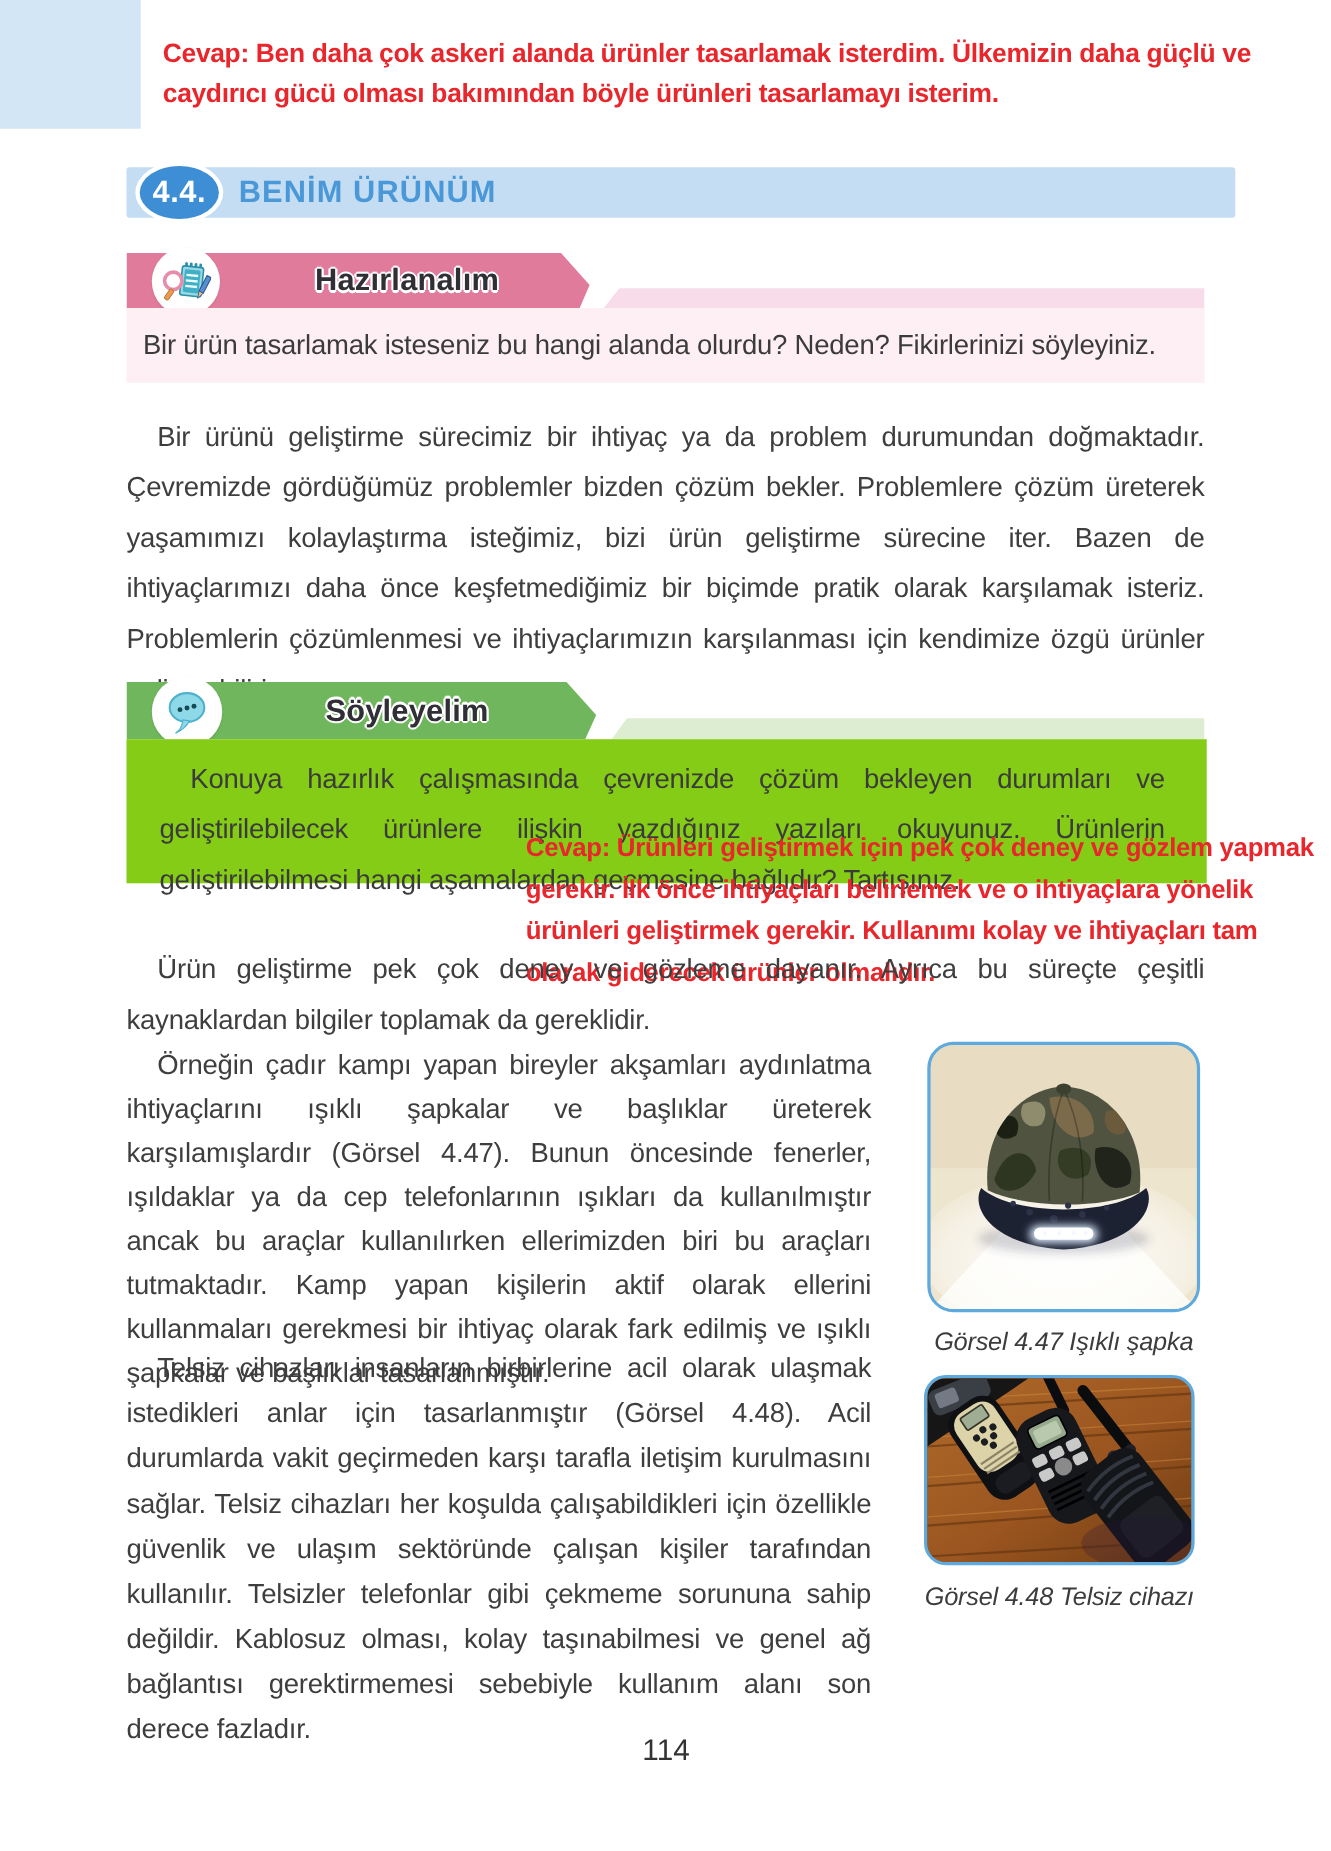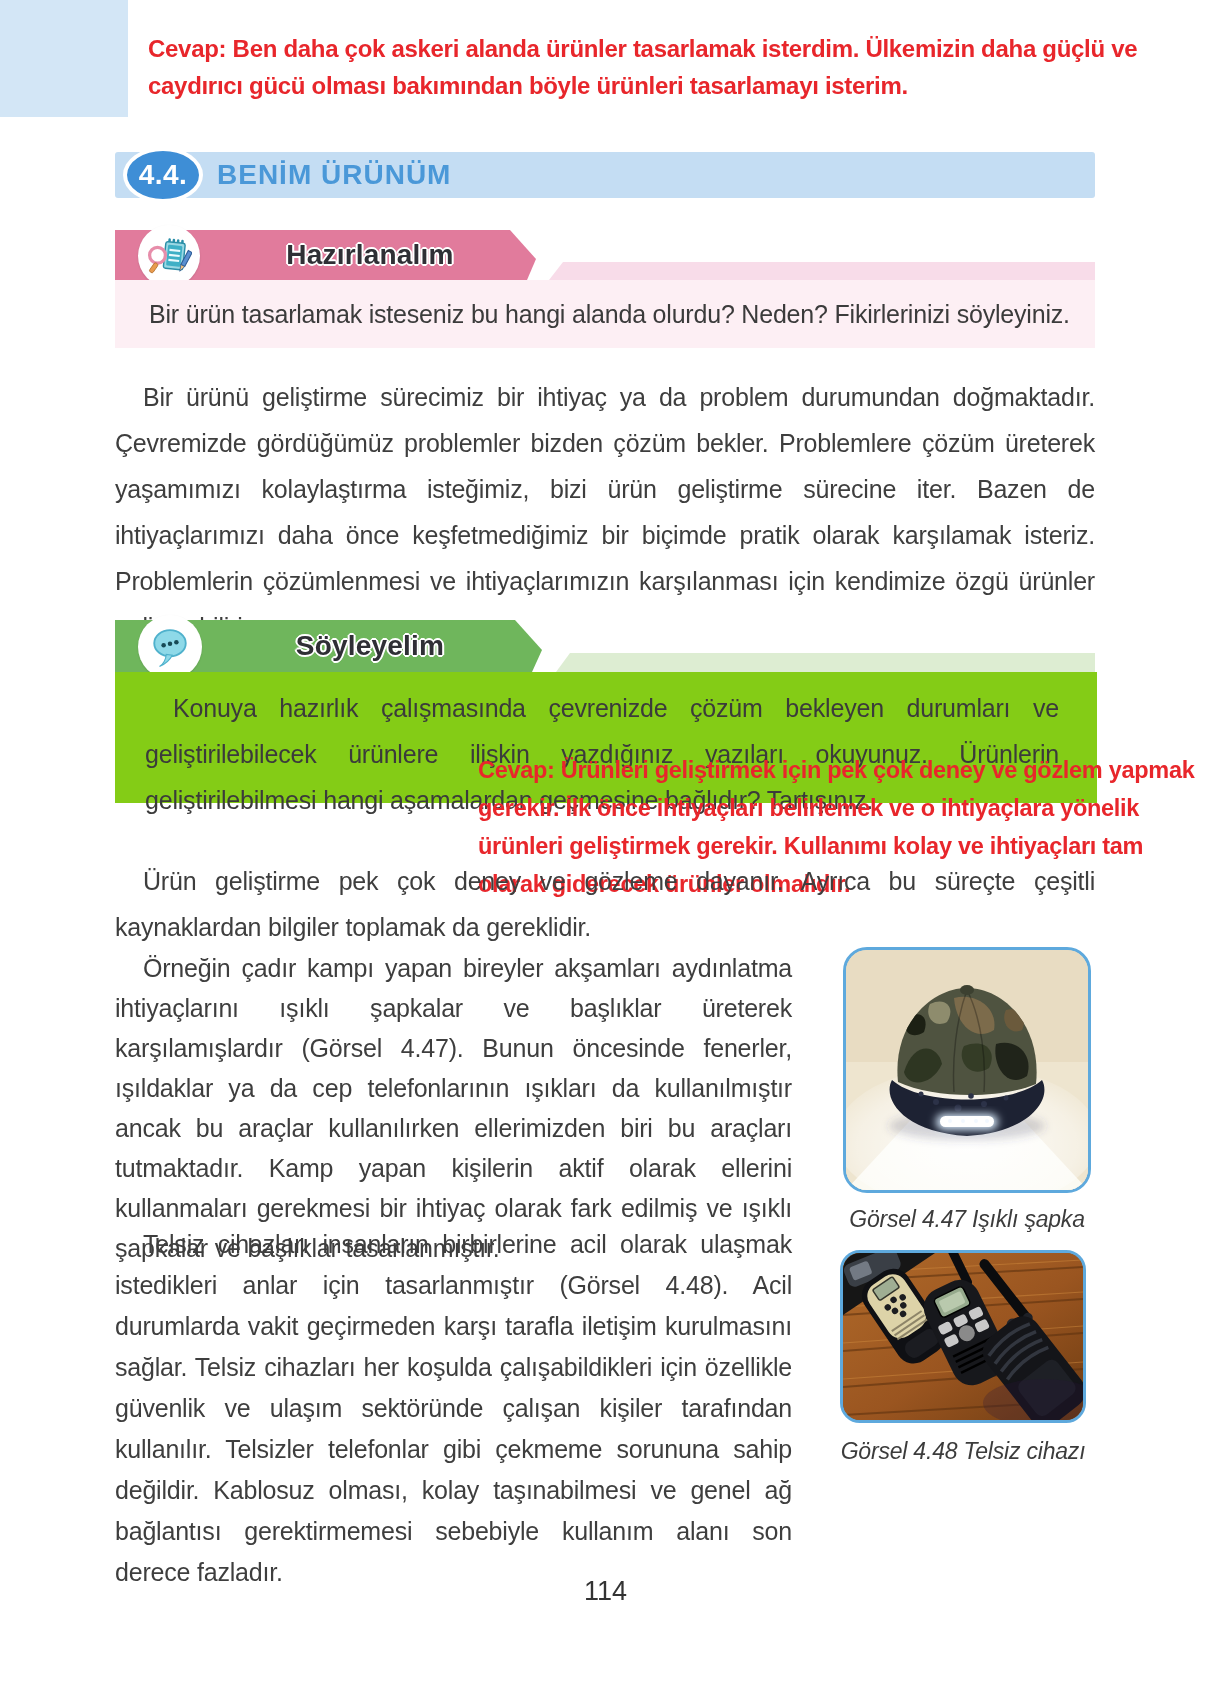--- a/index.html
+++ b/index.html
@@ -8,21 +8,21 @@
     font-family:"Liberation Sans",sans-serif;color:#3e3e3e;overflow:hidden;text-decoration:underline;
   }
   .abs{position:absolute;}
   
   .corner-rect{left:0;top:8;width:128px;height:117px;background:#d3e6f6;}
   .top-answer{
     left:148px;top:30px;width:1002px;color:#e8262b;
     font-size:24px;line-height:37px;letter-spacing:-0.3px;font-weight:600;
   }
   
-  .section-bar{left:115px;top:152px;width:980px;height:46px;background:#c4ddf3;border-radius:3px;}
+  .section-bar{left:115px;top:152px;width:980px;height:46px;background:#c4ddf3;border-radius:3px;padding-left:28px;}
   .section-badge{
     position:absolute;left:8px;top:-5px;width:80px;height:56px;background:#3e8ed6;
     border:4px solid #ffffff;border-radius:50%;box-sizing:border-box;
     display:flex;align-items:center;justify-content:center;
     color:#ffffff;font-weight:bold;font-size:28px;letter-spacing:0.5px;
   }
   .section-title{
     position:absolute;left:102px;top:0;height:46px;line-height:46px;
     color:#4a98d8;font-weight:bold;font-size:28px;letter-spacing:1px;
   }
@@ -42,21 +42,21 @@
                 -1px -1px #fff,1px 1px #fff,-1px 1px #fff,1px -1px #fff;
     text-align:center;
   }
   .banner-pink{left:115px;top:230px;height:50px;}
   .banner-green{left:115px;top:620px;height:52px;}
   
   .pink-box{
     left:115px;top:280px;width:980px;height:68px;background:#fdeff4;
     display:flex;align-items:center;
   }
-  .pink-box p{margin:0;padding-left:34px;font-size:25px;letter-spacing:-0.2px;color:#3b3b3b;}
+  .pink-box p{margin:0;padding-left:15px;font-size:25px;letter-spacing:-0.2px;color:#3b3b3b;}
   .green-box{left:115px;top:672px;width:982px;height:131px;background:#84cc16;}
   .green-box p{
     margin:0;padding:13px 38px 0 30px;font-size:25px;line-height:46px;
     letter-spacing:-0.2px;text-align:justify;text-indent:28px;color:#3b3b3b;
   }
   .red-answer-2{
     left:478px;top:751px;width:730px;color:#e8262b;
     font-size:23.5px;line-height:38px;letter-spacing:-0.3px;font-weight:600;
   }
   

